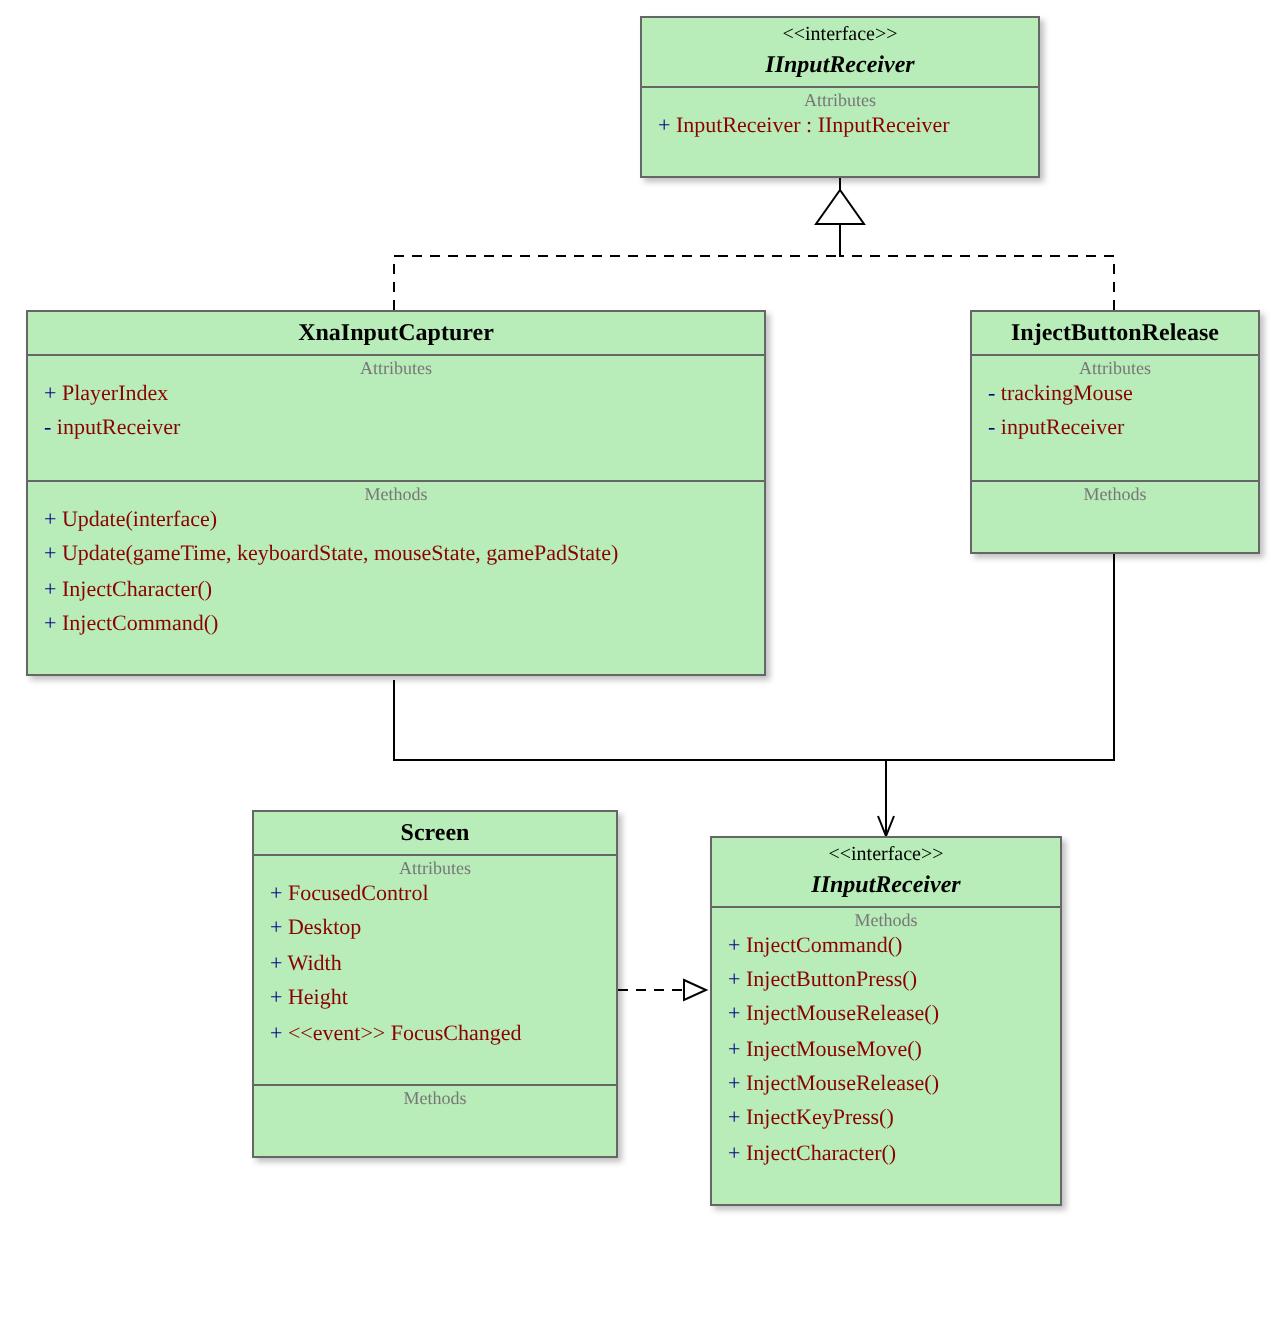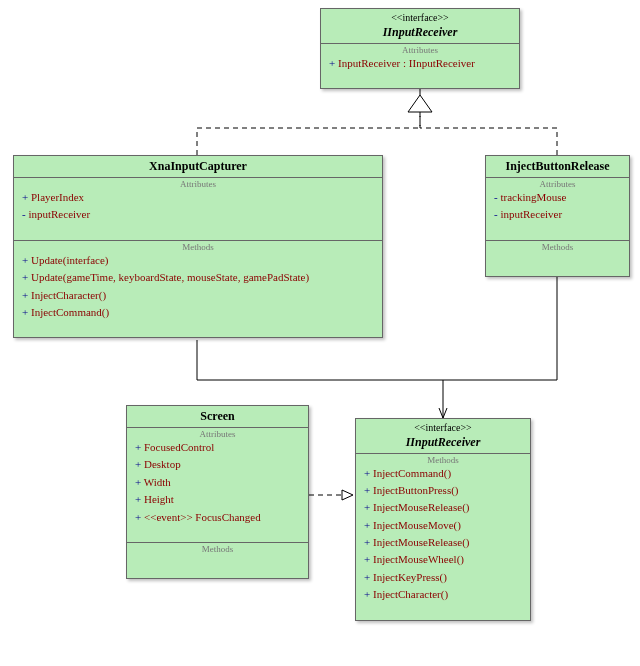--- a/index.html
+++ b/index.html
@@ -140,19 +140,18 @@
       <div class="stereo">&lt;&lt;interface&gt;&gt;</div>
       <div class="cname italic">IInputReceiver</div>
     </div>
     <div class="section">
       <div class="seclabel">Methods</div>
       <div class="row"><span class="vis">+</span> <span class="member">InjectCommand()</span></div>
       <div class="row"><span class="vis">+</span> <span class="member">InjectButtonPress()</span></div>
       <div class="row"><span class="vis">+</span> <span class="member">InjectMouseRelease()</span></div>
       <div class="row"><span class="vis">+</span> <span class="member">InjectMouseMove()</span></div>
       <div class="row"><span class="vis">+</span> <span class="member">InjectMouseRelease()</span></div>
-      <div class="row"><span class="vis">+</span> <span class="member">InjectMouseWheel()</span></div>
       <div class="row"><span class="vis">+</span> <span class="member">InjectKeyPress()</span></div>
       <div class="row"><span class="vis">+</span> <span class="member">InjectCharacter()</span></div>
     </div>
   </div>
 
 </div>
 
 </body></html>

